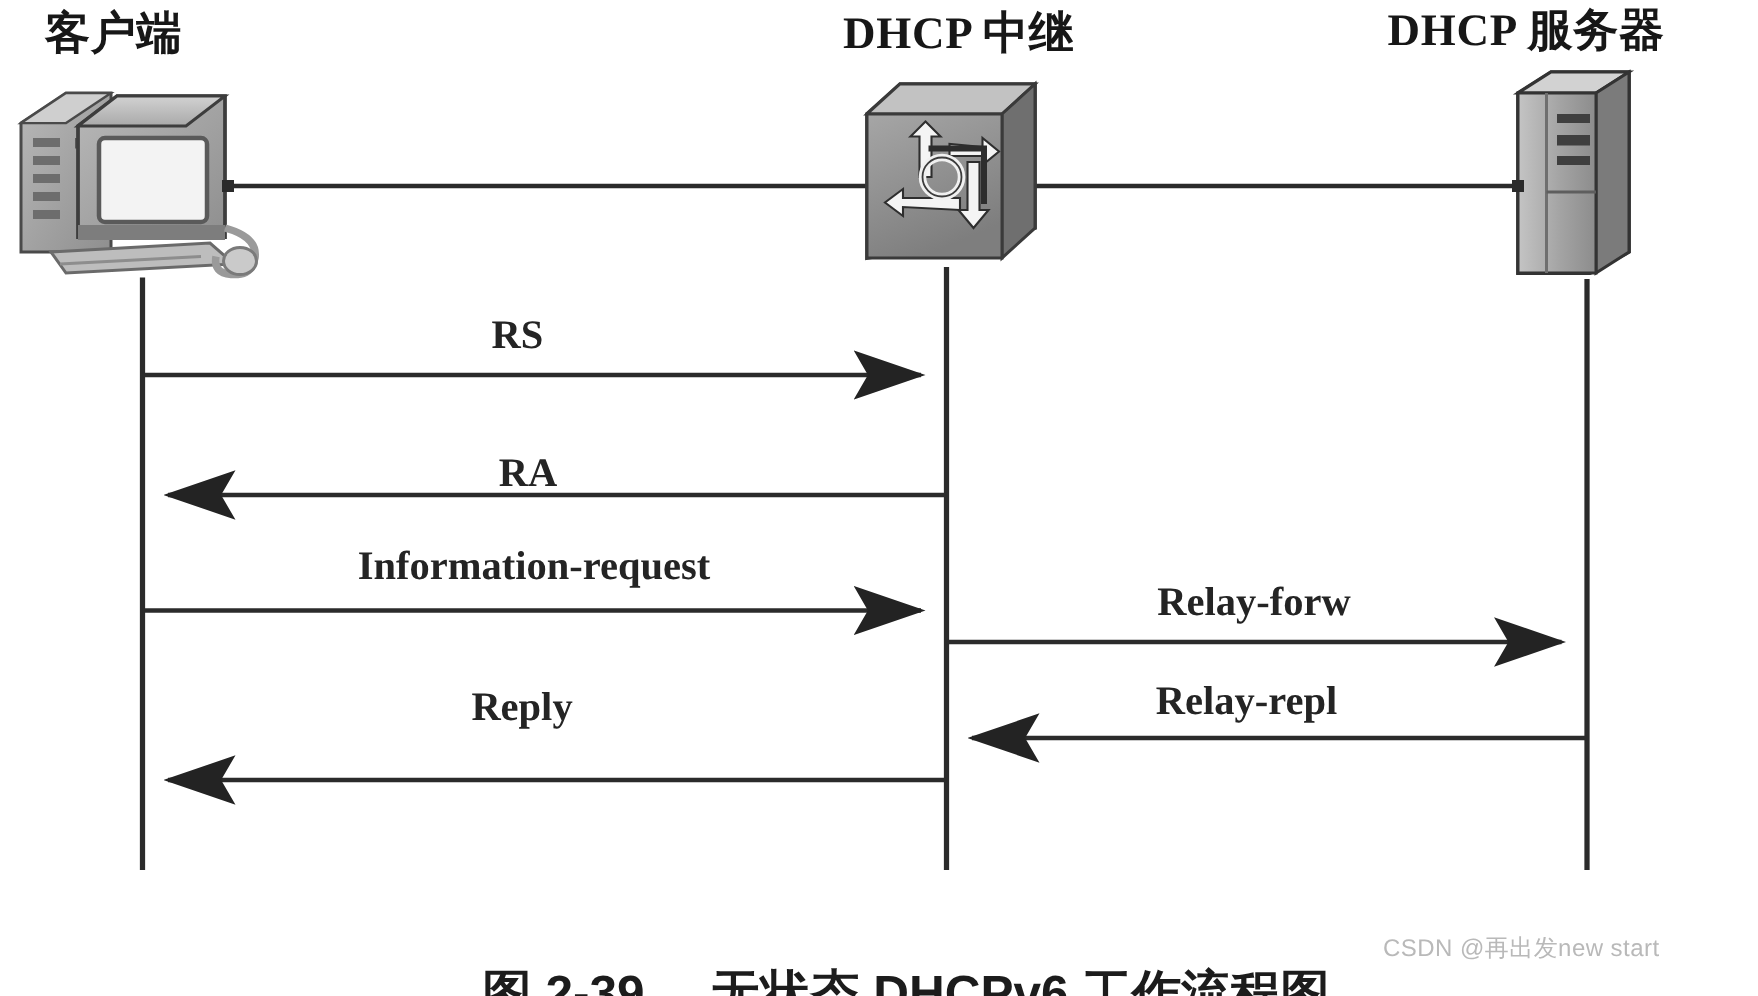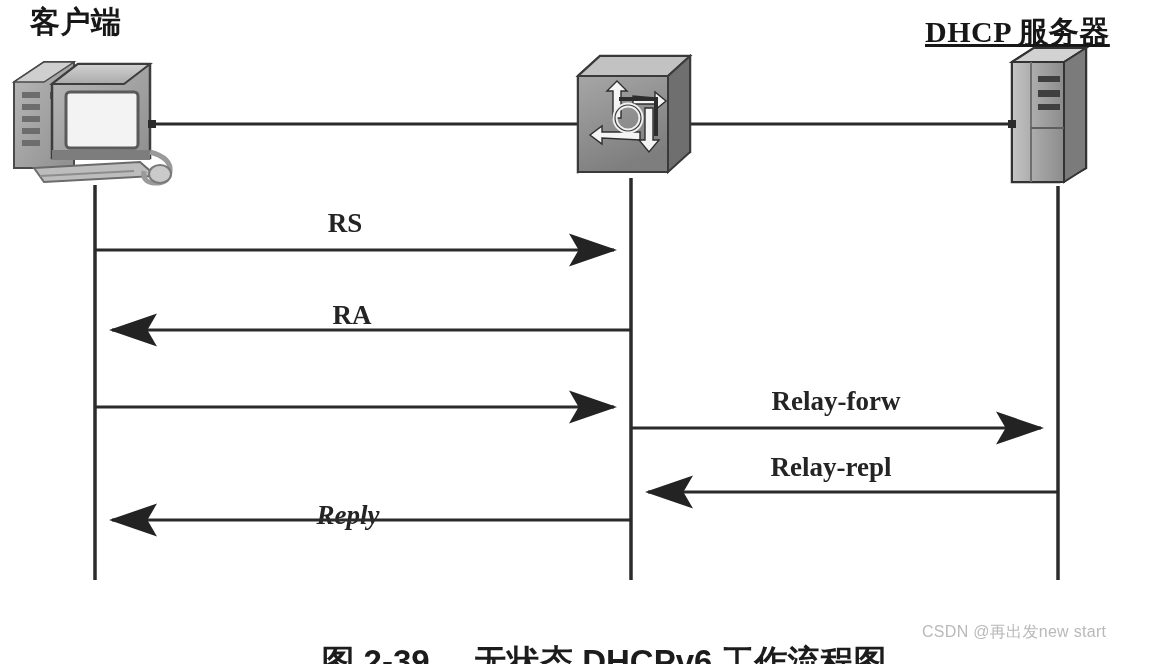--- a/index.html
+++ b/index.html
@@ -65,33 +65,35 @@
   }
   svg.art { position: absolute; left: 0; top: 0; }
 </style>
 </head>
 <body>
 
 <div id="stage">
 
   <div class="node-title" style="left:30px; top:2px;">客户端</div>
 
-
-  <div class="node-title" style="left:925px; top:12px;text-decoration:underline;">DHCP 服务器</div>
+  <div class="node-title" style="left:562px; top:2px;">DHCP 中继</div>
+
+  <div class="node-title" style="left:925px; top:0px;">DHCP 服务器</div>
 
   <div class="msg-label" style="left:345px; top:208px;text-align:center;">RS</div>
 
   <div class="msg-label" style="left:352px; top:300px;">RA</div>
 
+  <div class="msg-label" style="left:356px; top:362px;">Information-request</div>
 
   <div class="msg-label" style="left:836px; top:386px;">Relay-forw</div>
 
   <div class="msg-label" style="left:831px; top:452px;">Relay-repl</div>
 
-  <div class="msg-label" style="left:348px; top:500px;font-style:italic;">Reply</div>
+  <div class="msg-label" style="left:348px; top:456px;">Reply</div>
 
   <svg class="art" width="1172" height="664" viewBox="0 0 1172 664">
     <defs>
       <marker id="arrR" markerWidth="16" markerHeight="12" refX="15" refY="6" orient="0">
         <path d="M0,0.5 L16,6 L0,11.5 L3.2,6 Z" fill="#232323"></path>
       </marker>
       <marker id="arrL" markerWidth="16" markerHeight="12" refX="15" refY="6" orient="180">
         <path d="M0,0.5 L16,6 L0,11.5 L3.2,6 Z" fill="#232323"></path>
       </marker>
 

